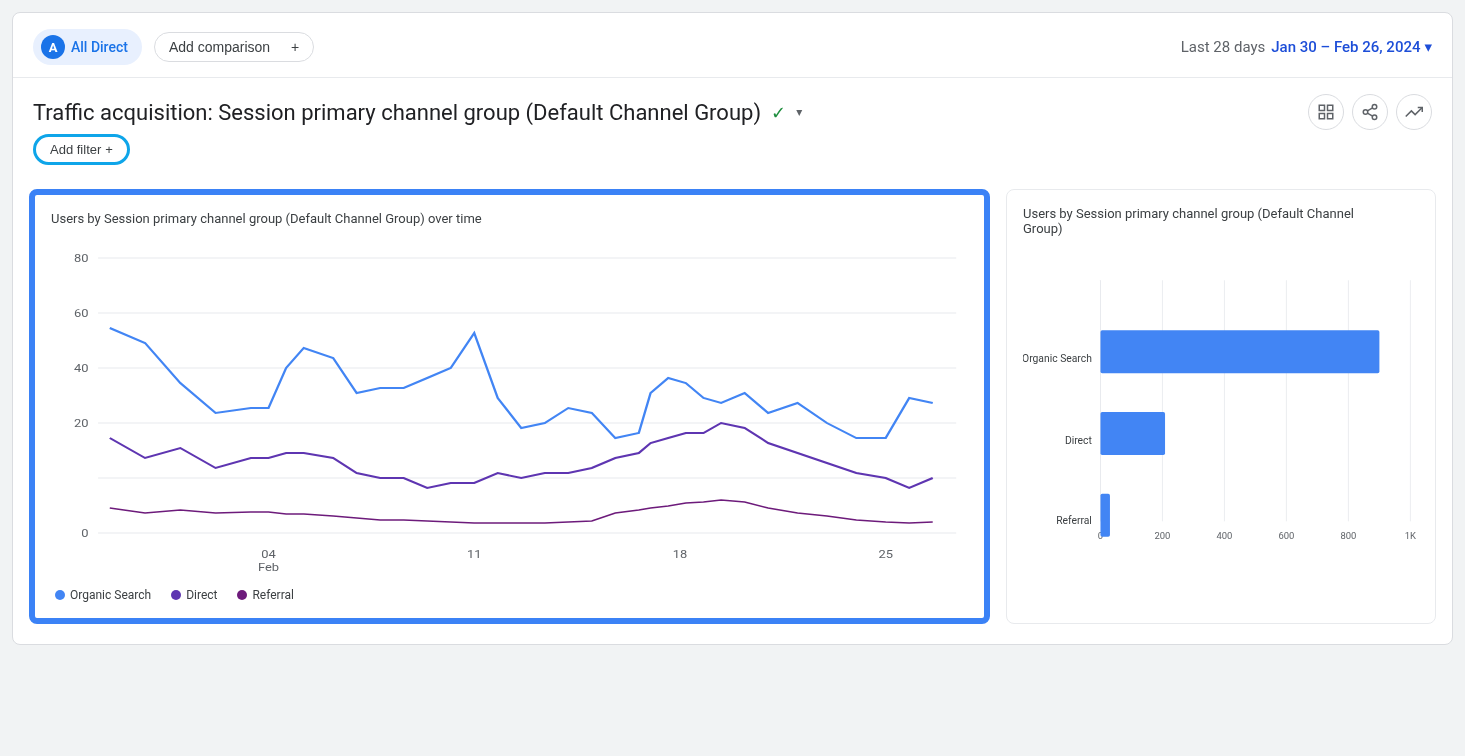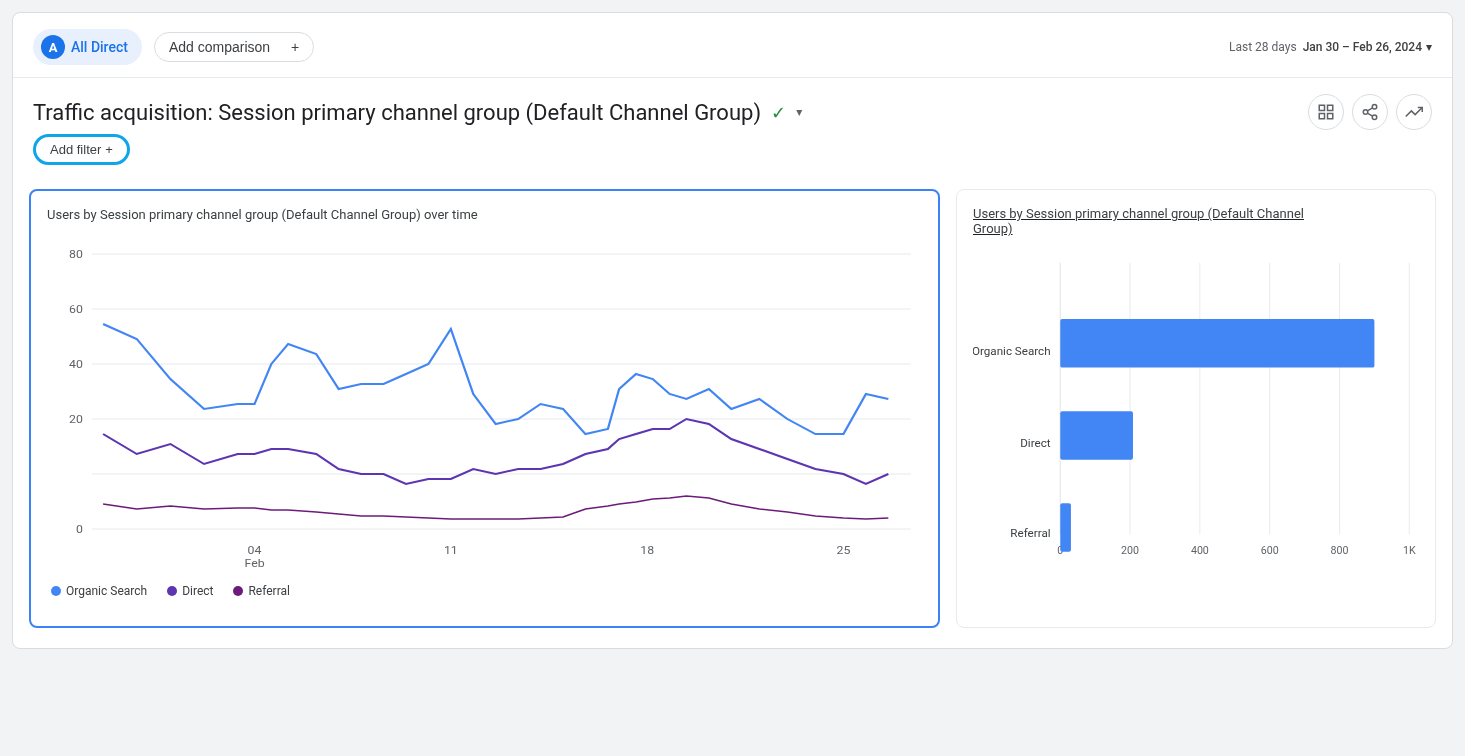--- a/index.html
+++ b/index.html
@@ -63,32 +63,32 @@
       gap: 21px;
       border: 1px solid #dadce0;
       border-radius: 20px;
       padding: 6px 14px;
       background: #fff;
       font-size: 14px;
       color: #3c4043;
       cursor: pointer;
     }
     .top-bar-right {
-      font-size: 12px;
+      font-size: 15px;
       color: #5f6368;
       display: flex;
       align-items: center;
       gap: 6px;
     }
     .date-range-btn {
       display: flex;
       align-items: center;
       gap: 4px;
       cursor: pointer;
-      color: #404040;
+      color: #1d4ed8;
       font-weight: 500;
     }
     .report-title {
       font-size: 22px;
       font-weight: 400;
       color: #202124;
       display: flex;
       align-items: center;
       gap: 10px;
     }
@@ -122,41 +122,40 @@
     }
     .charts-section {
       padding: 10px 16px 20px 16px;
       display: flex;
       gap: 16px;
       position: relative;
     }
     .line-chart-container {
       flex: 1;
       background: #fff;
-      border: 2px solid #3b82f6;
+      border: 6px solid #3b82f6;
       border-radius: 8px;
-      padding: 16px 16px 28px 16px;
+      padding: 16px 16px 16px 16px;
       min-width: 0;
     }
     .chart-title {
       font-size: 13px;
       color: #3c4043;
       margin-bottom: 12px;
     }
     .line-chart-area {
       position: relative;
       height: 340px;
     }
     .bar-chart-container {
-      width: 480px;
+      width: 430px;
       background: #fff;
       border: 1px solid #e8eaed;
       border-radius: 8px;
       padding: 16px 16px 12px 16px;
-      text-decoration: underline;
     }
     .bar-chart-area {
       position: relative;
       height: 340px;
     }
     .legend {
       display: flex;
       gap: 20px;
       margin-top: 10px;
       padding-left: 4px;

